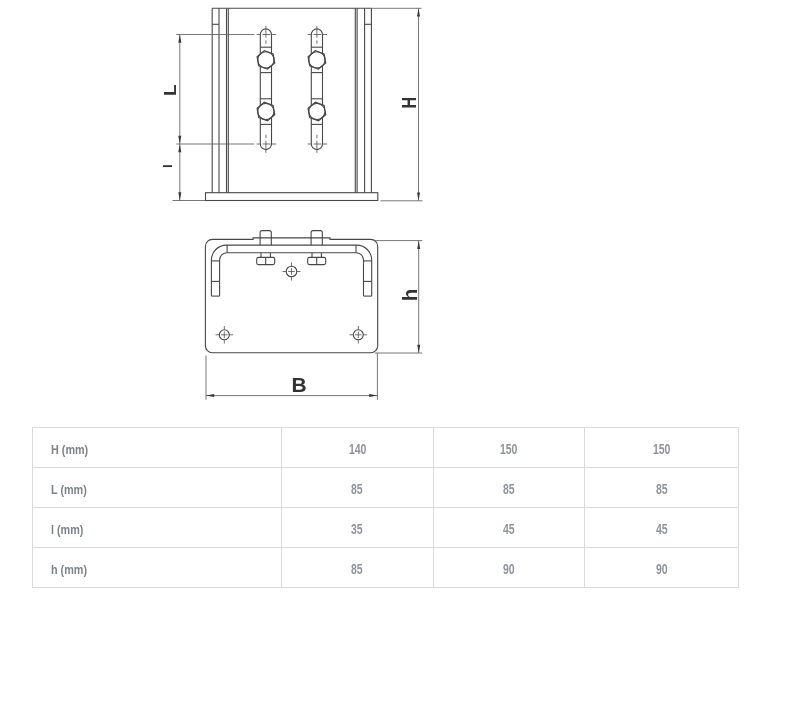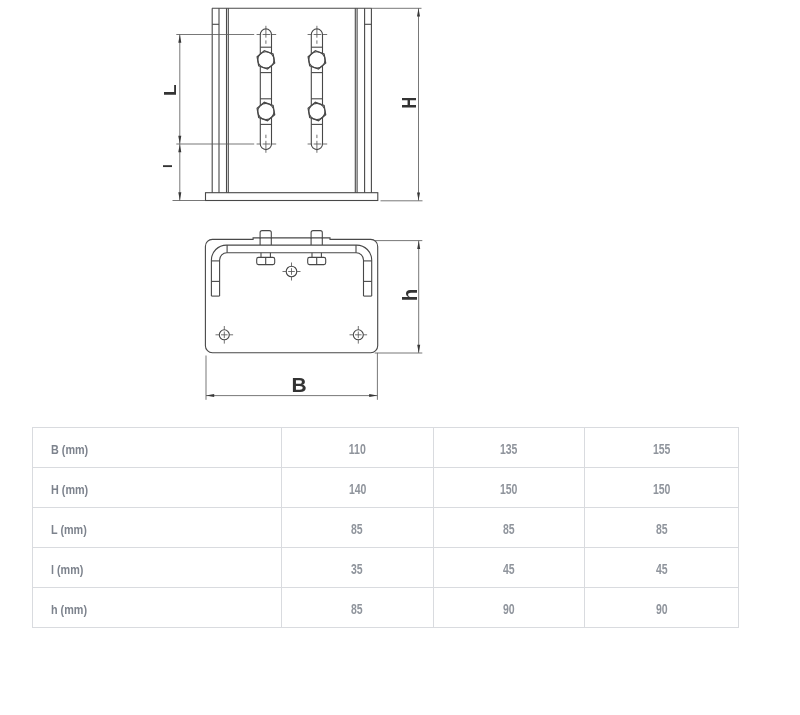--- a/index.html
+++ b/index.html
@@ -225,26 +225,20 @@
 <table>
   <colgroup>
           <col style="width:249px">
           <col style="width:151.5px">
           <col style="width:151.5px">
           <col style="width:154px">
         </colgroup>
 
   <tbody>
 
-  <tr>
-    <td class="lab"><span>B (mm)</span></td>
-    <td class="val"><span>110</span></td>
-    <td class="val"><span>135</span></td>
-    <td class="val"><span>155</span></td>
-  </tr>
 
   <tr>
     <td class="lab"><span>H (mm)</span></td>
     <td class="val"><span>140</span></td>
     <td class="val"><span>150</span></td>
     <td class="val"><span>150</span></td>
   </tr>
 
   <tr>
     <td class="lab"><span>L (mm)</span></td>

